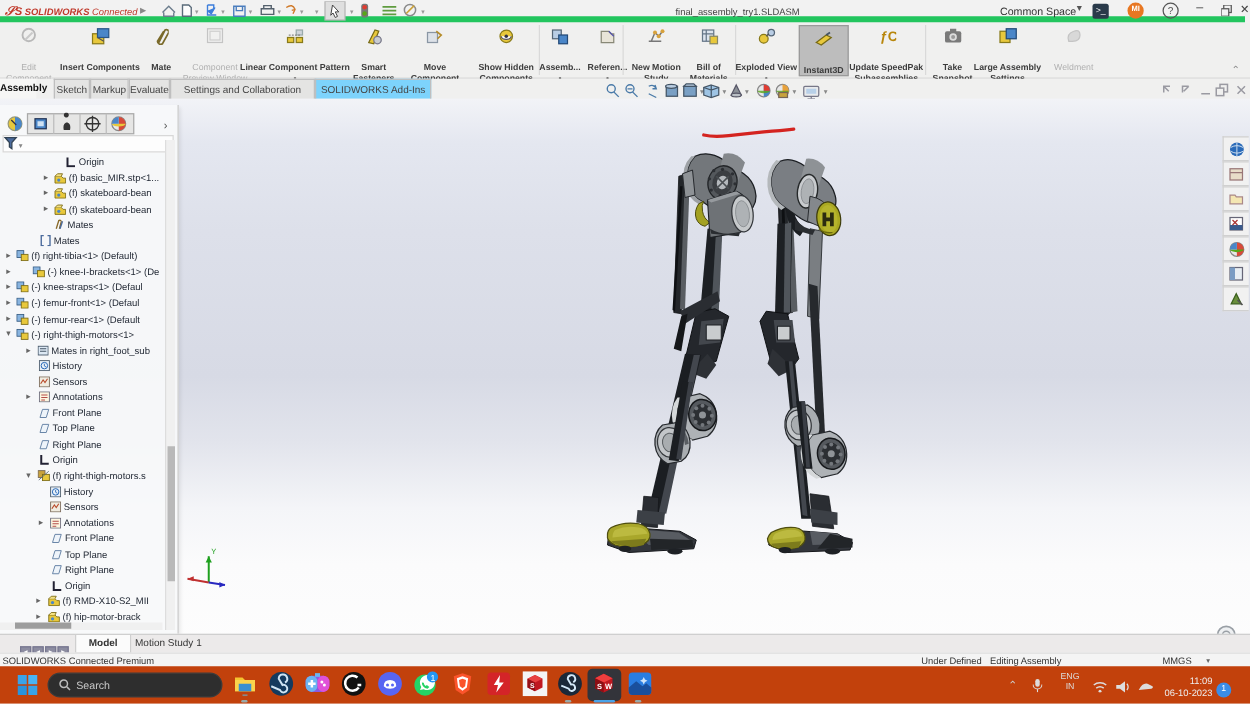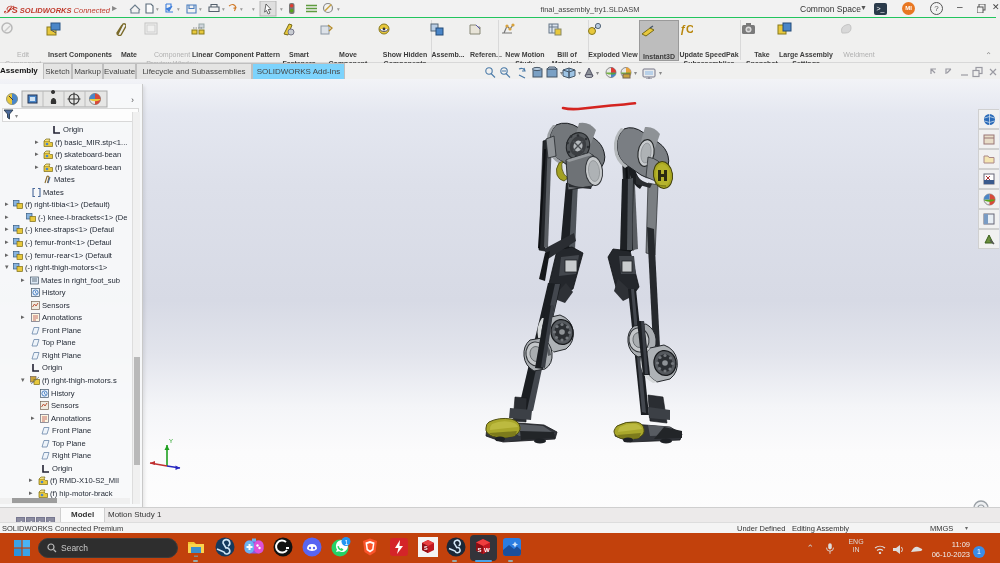--- a/index.html
+++ b/index.html
@@ -1,29 +1,29 @@
 <!DOCTYPE html>
 <html><head>
 <meta charset="utf-8">
 <style>
 * { margin:0; padding:0; box-sizing:border-box; }
 html,body { width:1000px; height:563px; overflow:hidden; font-family:"Liberation Sans",sans-serif; }
 #app { position:relative; width:1000px; height:563px; background:#f0f0f0; }
 
 
-#titlebar { position:absolute; left:0; top:0; width:996px; height:18px; background:#f2f2f2; border-bottom:1px solid #22c55e; }
+#titlebar { position:absolute; left:0; top:0; width:996px; height:18px; background:#f2f2f2; border-bottom:5px solid #22c55e; }
 .tb-ic { position:absolute; top:2px; font-size:10px; color:#555; }
 #swlogo { position:absolute; left:4px; top:4px; color:#c0392b; font-size:7.5px; font-weight:bold; font-style:italic; letter-spacing:0px; width:120px; }
 #doctitle { position:absolute; left:500px; top:5px; width:180px; text-align:center; font-size:7.5px; color:#444; }
 #cspace { position:absolute; left:798px; top:4px; font-size:8.5px; color:#333; }
 
 
 #ribbon { position:absolute; left:0; top:18px; width:1000px; height:45px; background:#f0f0ef; border-bottom:1px solid #d8d8d8; }
 .rib-item { position:absolute; top:3px; text-align:center; font-size:7px; color:#3c3c3c; line-height:8.5px; }
-.rib-item .ric { height:15px; margin-bottom:15px; display:flex; align-items:center; justify-content:flex-start; }
+.rib-item .ric { height:15px; margin-bottom:15px; display:flex; align-items:center; justify-content:center; }
 .rib-item.gray { color:#b0b0b0; }
 .rib-sep { position:absolute; top:2px; width:1px; height:40px; background:#d9d9d9; }
 .instant { background:#bdbdbd; border:1px solid #9a9a9a; }
 
 
 #tabrow { position:absolute; left:0; top:63px; width:1000px; height:16px; background:#f0f0ef; }
 .tab { position:absolute; top:0; height:16px; font-size:8px; color:#454545; line-height:15px; background:#e4e4e3; border:1px solid #bfbfbf; border-bottom:none; text-align:center; }
 .tab.active { background:#f6f6f5; font-weight:bold; color:#111; border:none; }
 
 
@@ -232,21 +232,21 @@
             <path d="M3,11 q-2,-6 4,-8 q5,-2 5,3 q0,5 -6,5 Z" fill="#d8d8d8" stroke="#c4c4c4"></path>
           </svg>
         </div>Weldment</div>
     <div style="position:absolute;right:8px;bottom:2px;color:#888;font-size:8px;">⌃</div>
   </div>
   <div id="tabrow">
     <div class="tab active" style="left:0px;width:29px;">Assembly</div>
     <div class="tab" style="left:43px;width:29px;">Sketch</div>
     <div class="tab" style="left:72px;width:31px;">Markup</div>
     <div class="tab" style="left:103px;width:33px;">Evaluate</div>
-    <div class="tab" style="left:136px;width:116px;">Lifecycle and Subassemblies</div>
+    <div class="tab" style="left:136px;width:116px;">Settings and Collaboration</div>
     <div class="tab" style="left:252px;width:93px;background:#7dd3fc;">SOLIDWORKS Add-Ins</div>
     <svg width="190" height="16" style="position:absolute;left:483px;top:3px;">
       <g fill="none" stroke="#4a7aa8" stroke-width="1.1">
         <circle cx="6" cy="5" r="3.2"></circle>
           <path d="M8,7.5 L12,11.5"></path>
         <circle cx="21" cy="5" r="3.2"></circle>
           <path d="M23,7.5 L27,11.5"></path>
           <path d="M19,5 h4" stroke-width="1"></path>
         <path d="M36,3 q4,-2 6,2 m-1,-3 l1,3 l-3,0"></path>
         <path d="M36,9 l6,3"></path>

